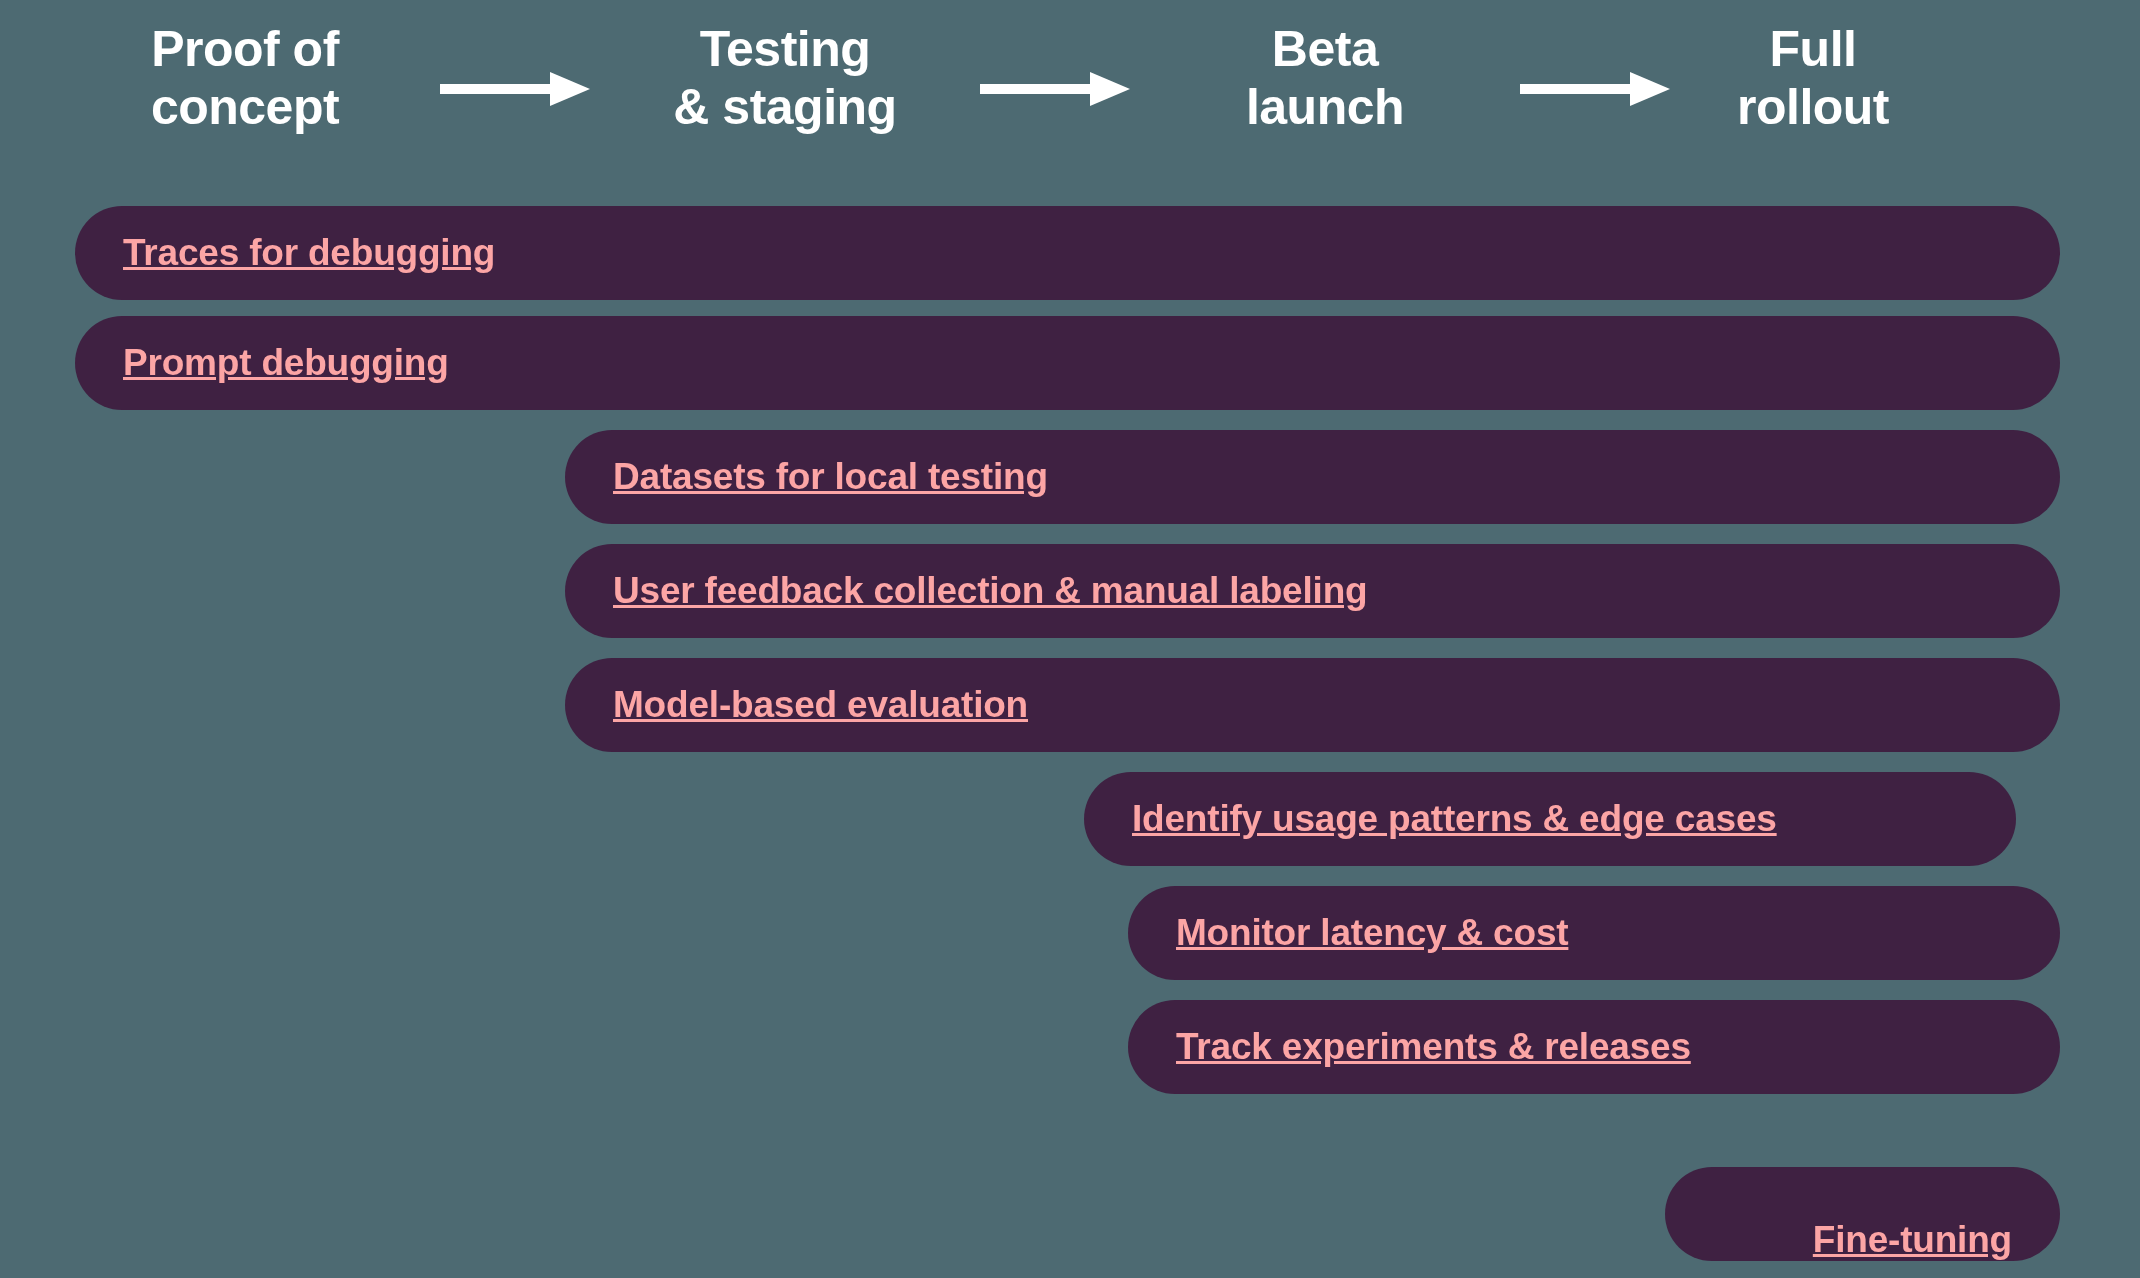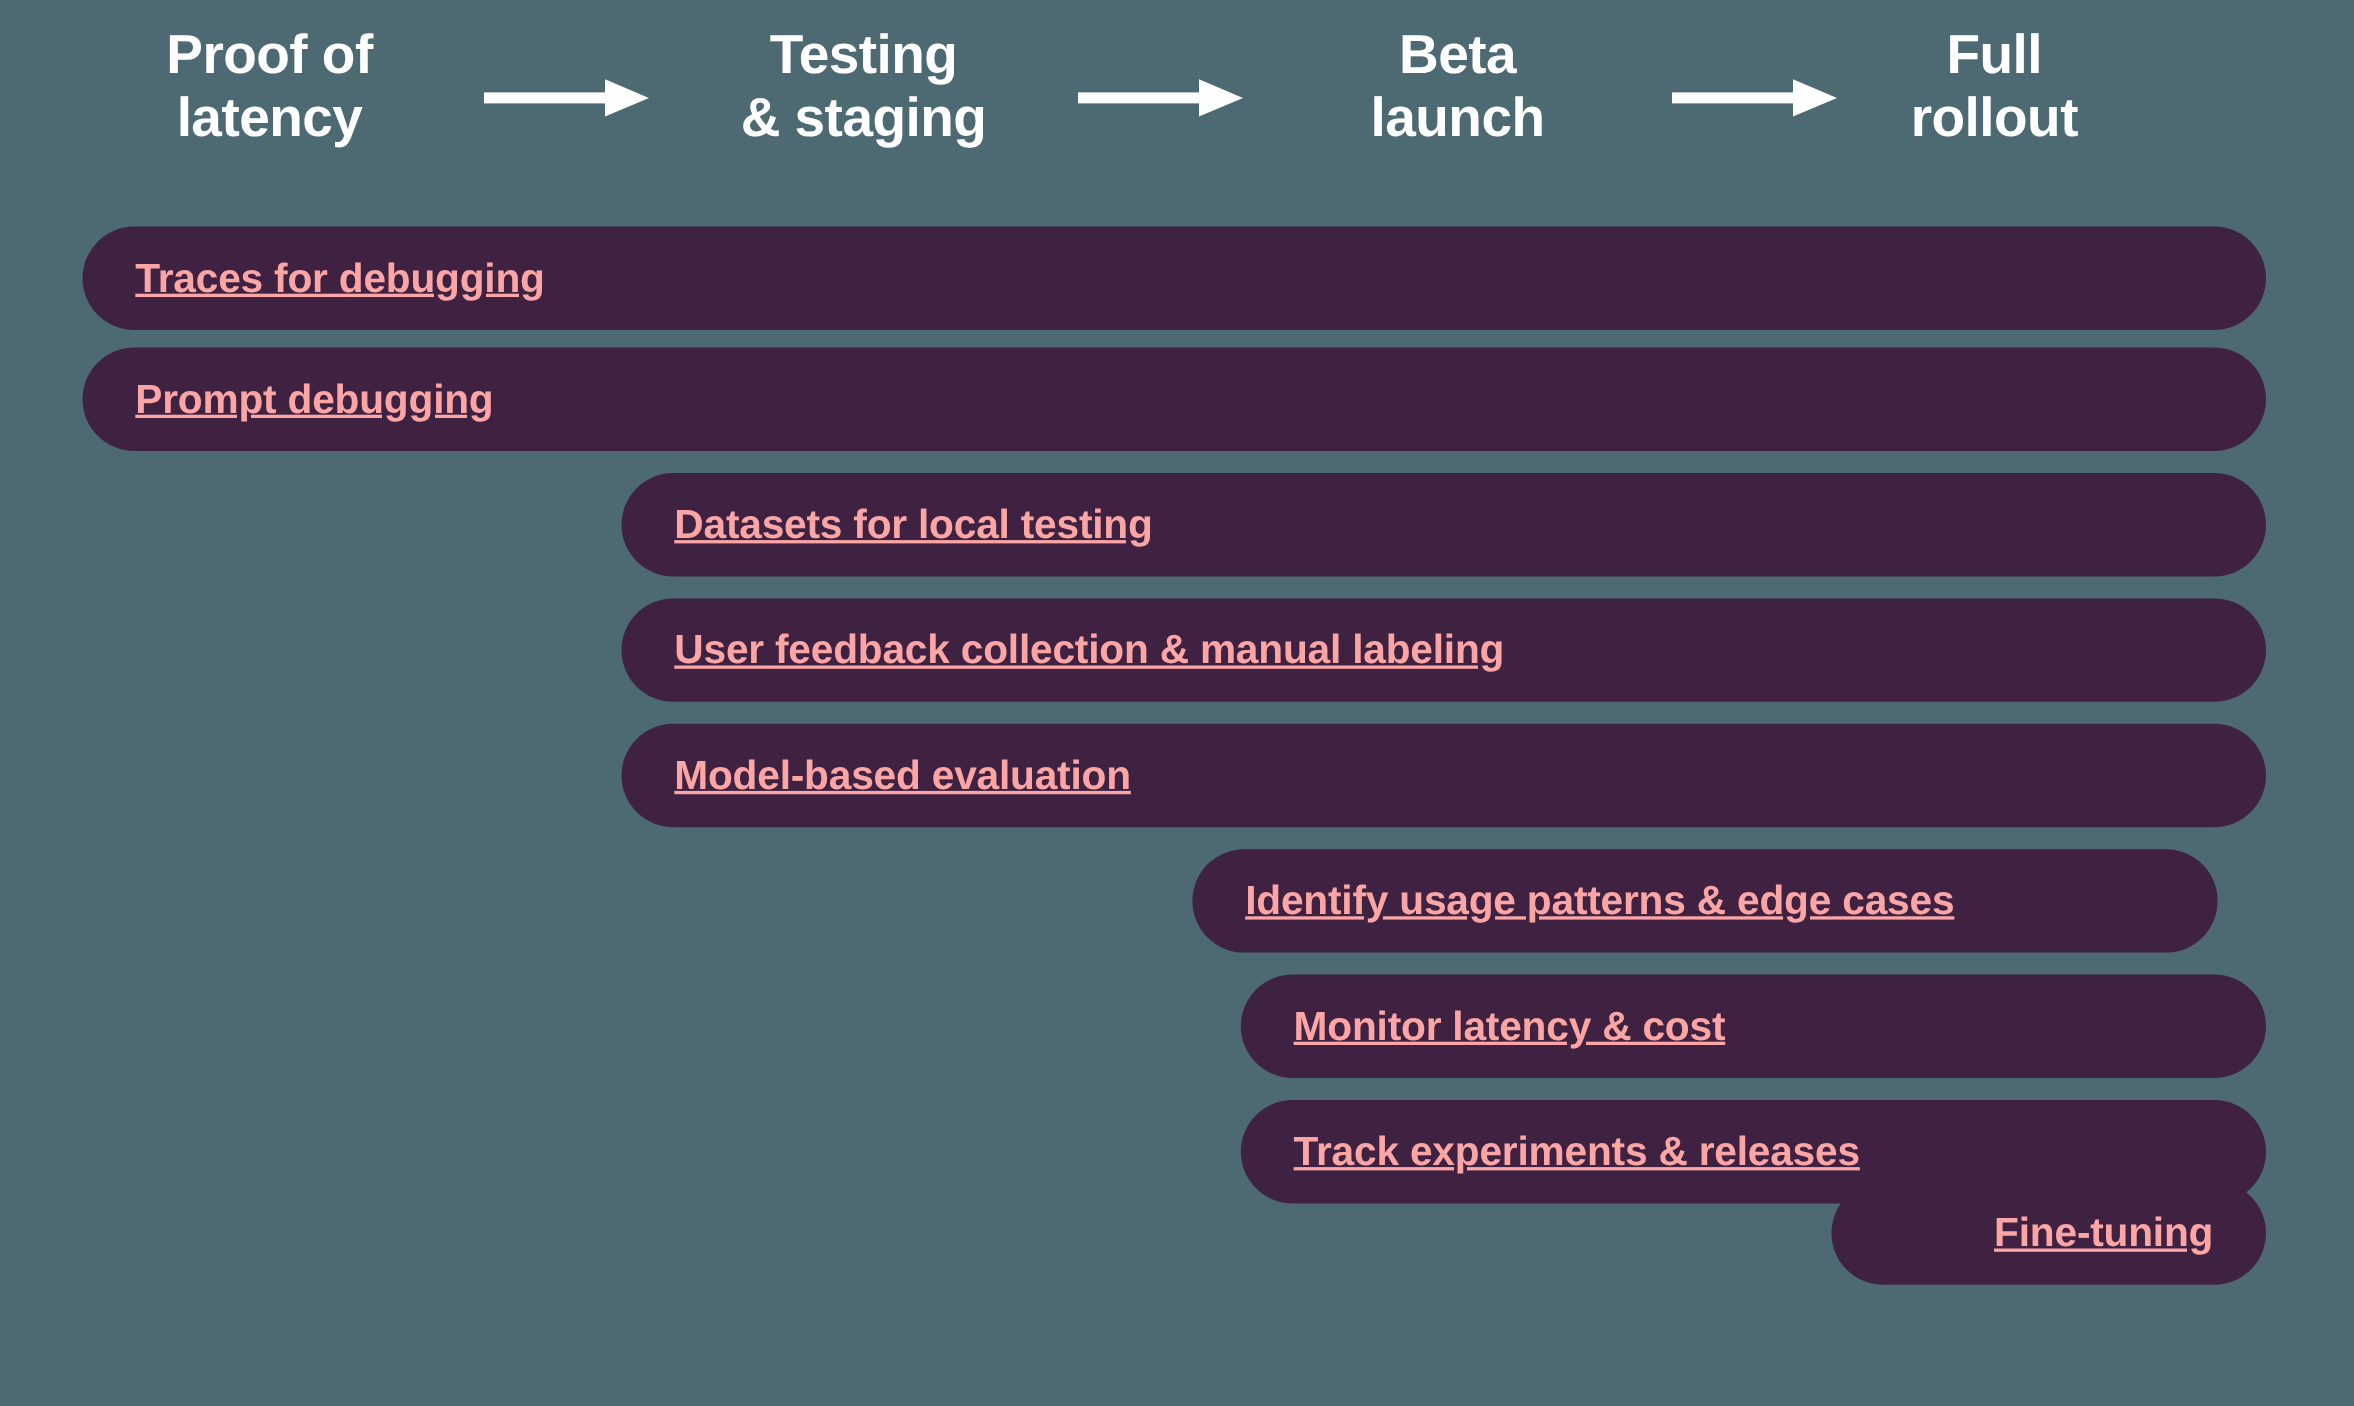--- a/index.html
+++ b/index.html
@@ -97,21 +97,21 @@
   }
 </style>
 </head>
 <body>
 
 <div id="canvas">
 
   <div id="header-row">
 
   <div class="phase-col" style="left: 30px;">Proof of
-latency</div>
+concept</div>
       <div class="phase-col" style="left: 570px;">Testing
 &amp; staging</div>
       <div class="phase-col" style="left: 1110px;">Beta
 launch</div>
       <div class="phase-col" style="left: 1598px;">Full
 rollout</div>
       <div class="arrow" style="left: 440px;">
         <div class="shaft"></div>
         <div class="head"></div>
       </div>
@@ -144,18 +144,18 @@
       </div>
       <div class="bar align-left" style="left: 1084px; width: 932px; top: 772px;">
         <span class="bar-label">Identify usage patterns &amp; edge cases</span>
       </div>
       <div class="bar align-left" style="left: 1128px; width: 932px; top: 886px;">
         <span class="bar-label">Monitor latency &amp; cost</span>
       </div>
       <div class="bar align-left" style="left: 1128px; width: 932px; top: 1000px;">
         <span class="bar-label">Track experiments &amp; releases</span>
       </div>
-      <div class="bar align-right" style="left: 1665px; width: 395px; top: 1074px;">
+      <div class="bar align-right" style="left: 1665px; width: 395px; top: 1167px; align-items: flex-end;">
         <span class="bar-label">Fine-tuning</span>
       </div>
     </div>
 
 </div>
 
 </body></html>

